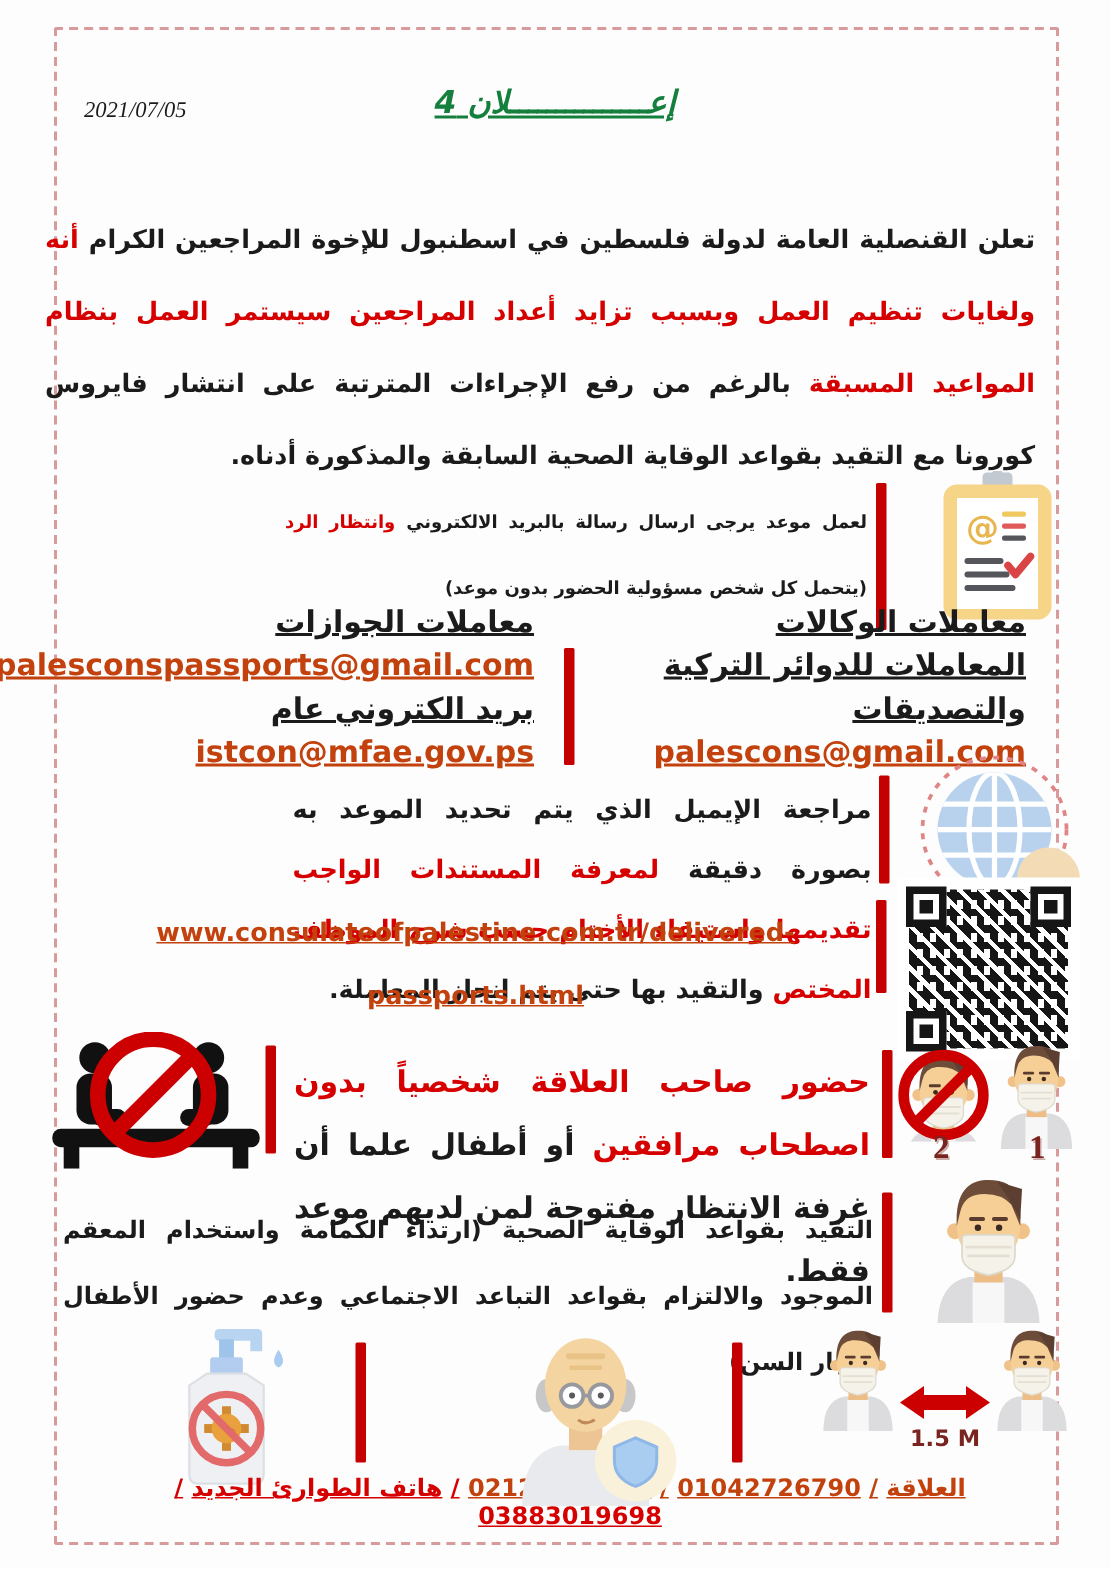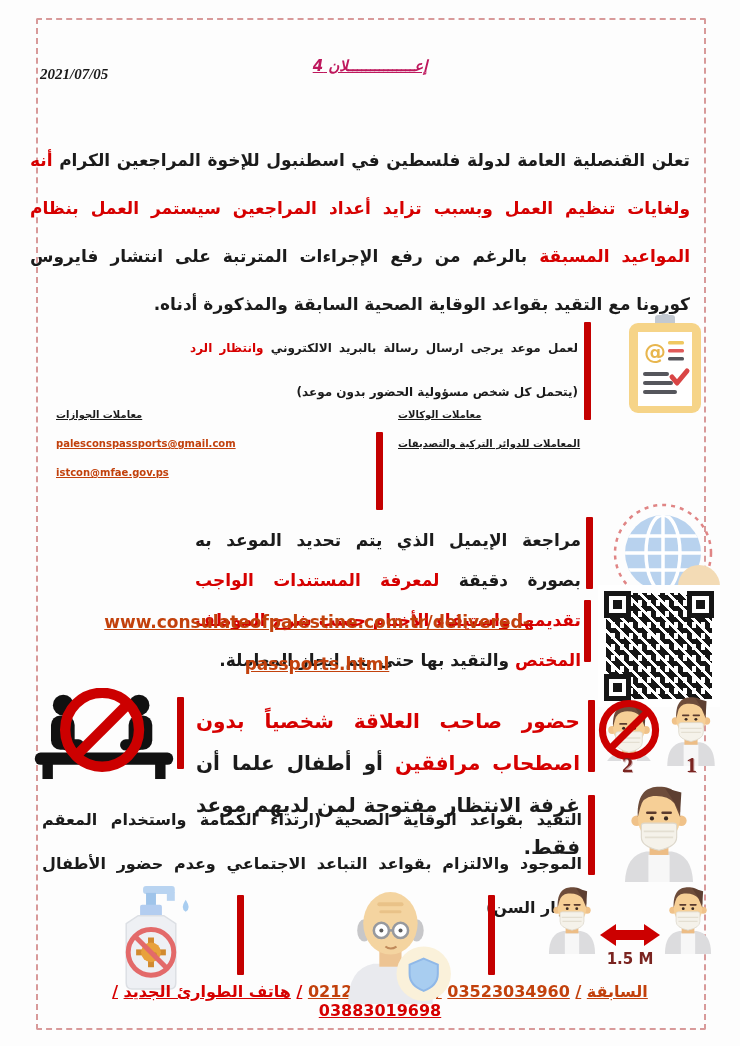--- a/index.html
+++ b/index.html
@@ -7,37 +7,37 @@
     width:740px;height:1046px;position:relative;overflow:hidden;
     background:#fdfdfd;
     font-family:"DejaVu Sans",sans-serif;
   }
   .abs{position:absolute}
   .frame{
     left:36px;top:18px;width:666px;height:1008px;
     border:2px dashed #d89a9a;border-radius:2px;
   }
   .date{
-    left:40px;top:66px;font-family:"Liberation Serif",serif;
-    font-weight:bold;font-style:italic;font-size:15px;color:#1b1b1b;text-align:center;
+    left:56px;top:66px;font-family:"Liberation Serif",serif;
+    font-weight:normal;font-style:italic;font-size:15px;color:#1b1b1b;text-align:center;
   }
   .title-wrap{left:0;top:56px;width:740px;text-align:center}
   .title{
-    display:inline-block;font-weight:bold;font-style:italic;font-size:15px;
-    color:#be185d;text-decoration:underline;direction:rtl;
+    display:inline-block;font-weight:bold;font-style:italic;font-size:21px;
+    color:#15803d;text-decoration:underline;direction:rtl;
   }
   .ar{direction:rtl;unicode-bidi:embed;font-weight:bold;color:#1b1b1b}
   .just{text-align:justify;text-align-last:right}
   .red{color:#d60000}
   .blue{color:#c2410c}
   .u{text-decoration:underline}
   .bar{background:#c40000;width:7px;border-radius:1px}
   .intro{left:30px;top:136px;width:660px;font-size:17px;line-height:48px}
   .sec-appt-text{left:190px;top:326px;width:388px;font-size:12px;line-height:44px}
-  .email-col{width:300px;text-align:left;font-size:10px;line-height:29px}
+  .email-col{width:300px;text-align:right;font-size:20px;line-height:29px}
   .email-col .hdr{color:#1b1b1b;text-decoration:underline;font-weight:bold}
   .email-col a{font-weight:bold}
   .sec-review-text{left:195px;top:520px;width:386px;font-size:17px;line-height:40px}
   .sec-qr-text{left:55px;top:601px;width:524px;font-size:16px;line-height:42px}
   .url-line{text-align:center;direction:ltr;font-size:17px}
   .sec-att-text{left:196px;top:700px;width:384px;font-size:20px;line-height:42px}
   .sec-health-text{left:42px;top:798px;width:540px;font-size:16px;line-height:44px}
   .contact{
     left:60px;top:982px;width:640px;text-align:center;font-size:16px;
     direction:rtl;font-weight:bold;z-index:1;
@@ -86,28 +86,30 @@
   <rect x="19" y="58" width="26" height="4" rx="2" fill="#55565c"></rect>
   <rect x="19" y="67" width="30" height="4" rx="2" fill="#55565c"></rect>
   <rect x="19" y="76" width="34" height="4" rx="2" fill="#55565c"></rect>
   <path d="M48,63 l5,6 l10,-12" stroke="#d94545" stroke-width="5" fill="none" stroke-linecap="round" stroke-linejoin="round"></path>
 </svg>
 <div class="abs bar" style="left:584px;top:322px;height:98px"></div>
 <div class="abs ar just sec-appt-text">
   <span>لعمل موعد يرجى ارسال رسالة بالبريد الالكتروني </span><span class="red">وانتظار الرد </span><span>(يتحمل كل شخص مسؤولية الحضور بدون موعد)</span>
 </div>
 
-<div class="abs ar email-col" style="left:398px;top:400px">
+<div class="abs ar email-col" style="left:384px;top:400px">
   <div class="hdr">معاملات الوكالات</div>
   <div class="hdr">المعاملات للدوائر التركية والتصديقات</div>
+  <div><a class="blue u">palescons@gmail.com</a></div>
 </div>
 <div class="abs bar" style="left:376px;top:432px;height:78px"></div>
 <div class="abs ar email-col" style="left:56px;top:400px">
   <div class="hdr">معاملات الجوازات</div>
   <div><a class="blue u">palesconspassports@gmail.com</a></div>
+  <div class="hdr">بريد الكتروني عام</div>
   <div><a class="blue u">istcon@mfae.gov.ps</a></div>
 </div>
 
 <svg class="abs" style="left:610px;top:503px" width="112" height="106" viewBox="0 0 112 106">
   <circle cx="53" cy="50" r="48" stroke="#e08585" stroke-width="2.5" stroke-dasharray="4 5" fill="none"></circle>
   <clipPath id="gclip">
       <circle cx="53" cy="50" r="38"></circle>
     </clipPath>
   <circle cx="53" cy="50" r="38" fill="#b8d2ee"></circle>
   <g clip-path="url(#gclip)" stroke="#ffffff" stroke-width="3.5" fill="none">
@@ -244,22 +246,22 @@
 <svg class="abs" style="left:542px;top:880px" width="176" height="100" viewBox="0 0 176 100">
   <use href="#masked-person" width="56" height="70" x="2" y="4"></use>
   <use href="#masked-person" width="56" height="70" x="118" y="4"></use>
   <polygon points="58,55 74,44 74,66" fill="#cc0000"></polygon>
   <polygon points="118,55 102,44 102,66" fill="#cc0000"></polygon>
   <rect x="70" y="50" width="36" height="10" fill="#cc0000"></rect>
   <text x="88" y="84" text-anchor="middle" font-size="15" font-weight="bold" font-family="Liberation Serif,serif" fill="#7a2420">1.5 M</text>
 </svg>
 
 <div class="abs contact">
-  <span class="blue">السابقة</span>
+  <span class="blue">العلاقة</span>
   <span class="blue">/</span>
-  <span class="blue" dir="ltr">03523034960</span>
+  <span class="blue" dir="ltr">01042726790</span>
   <span class="blue">/</span>
   <span class="blue" dir="ltr">02124933472</span>
   <span class="red">/</span>
   <span class="red">هاتف الطوارئ الجديد</span>
   <span class="red">/</span>
   <span class="red" dir="ltr">03883019698</span>
 </div>
 
 </body></html>

